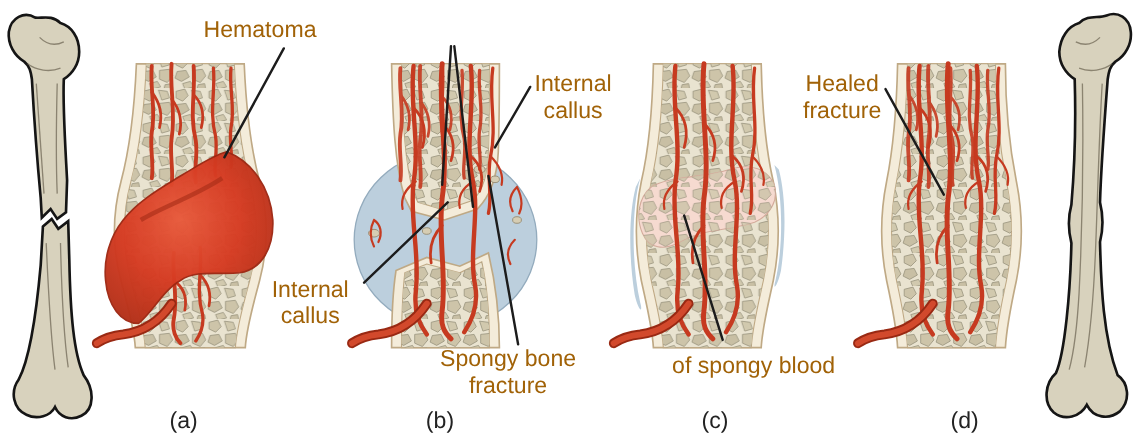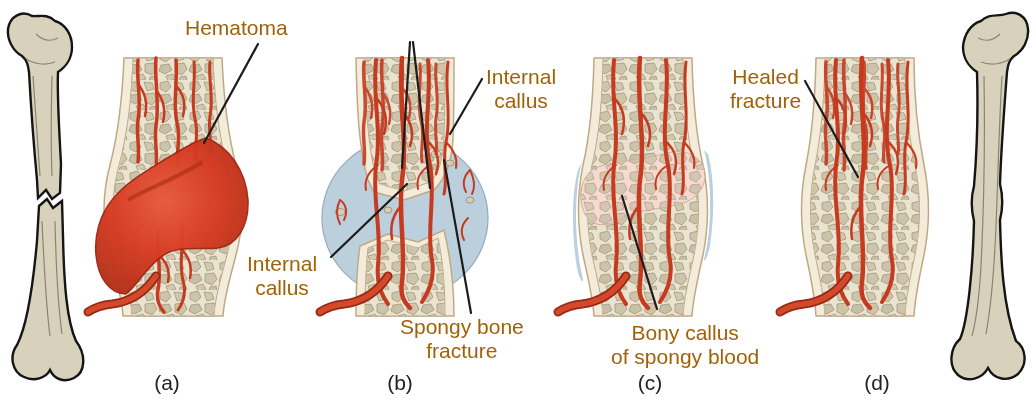--- a/index.html
+++ b/index.html
@@ -204,21 +204,20 @@
   </div>
   <div class="lbl" style="left:247px;top:252px">
     <div>Internal</div>
     <div>callus</div>
   </div>
   <div class="lbl" style="left:400px;top:315px">
     <div>Spongy bone</div>
     <div>fracture</div>
   </div>
   <div class="lbl" style="left:611px;top:321px">
-    <div>Bony callus</div>
     <div>of spongy blood</div>
   </div>
   <div class="lbl" style="left:730px;top:65px">
     <div>Healed</div>
     <div>fracture</div>
   </div>
 
   <div class="cap" style="left:137px">(a)</div>
   <div class="cap" style="left:370px">(b)</div>
   <div class="cap" style="left:620px">(c)</div>

